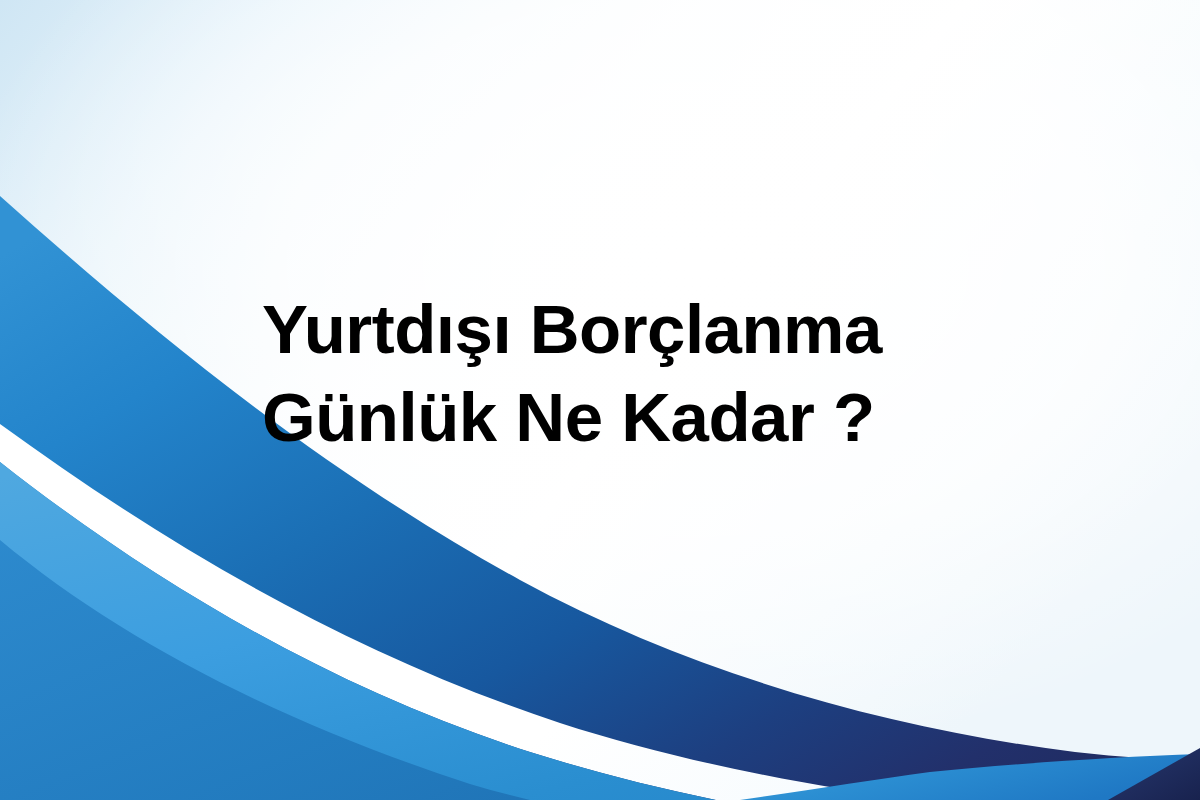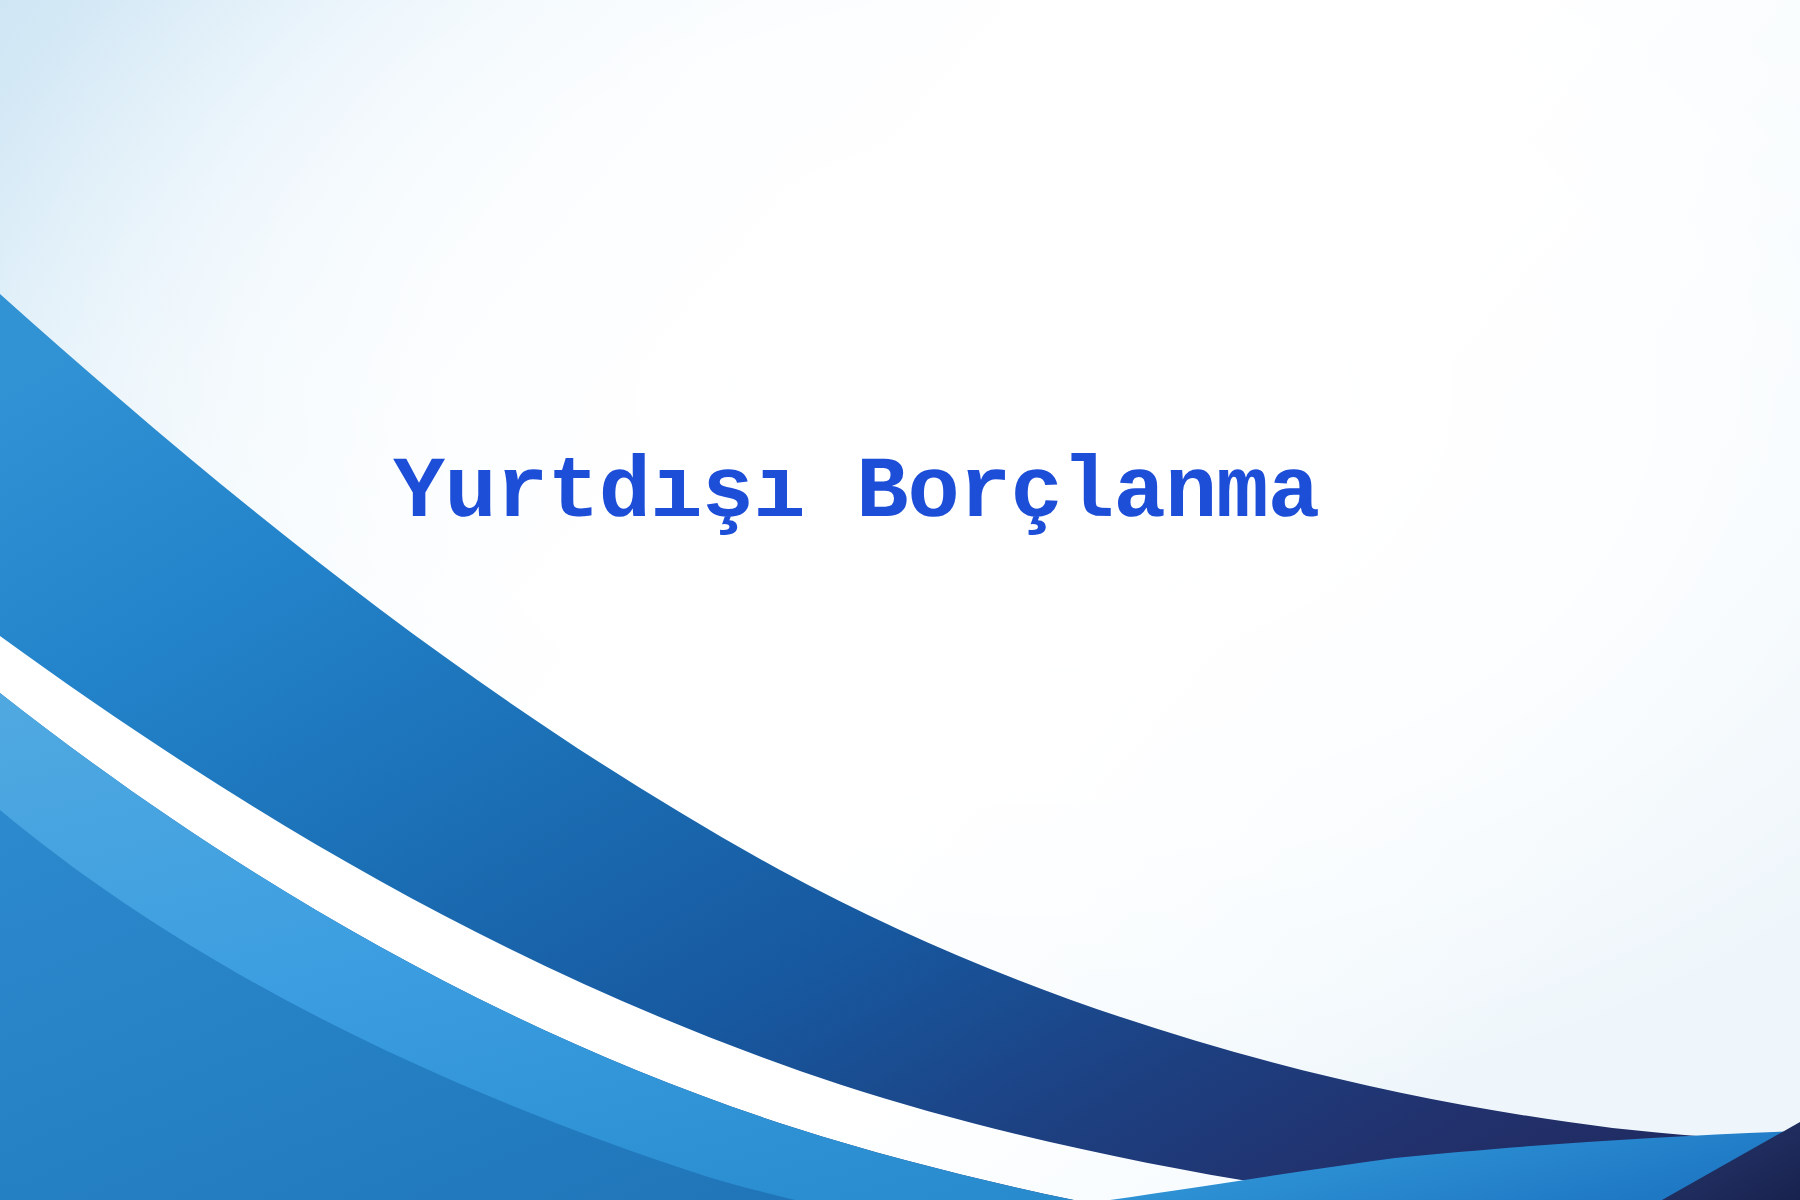--- a/index.html
+++ b/index.html
@@ -24,26 +24,26 @@
     display: block;
   }
   #headline {
     position: absolute;
     left: 262px;
     top: 286px;
     width: 700px;
     z-index: 5;
   }
   .headline-line {
-    font-family: Liberation Mono, monospace;
+    font-family: Liberation Sans, sans-serif;
     font-weight: bold;
-    font-size: 58px;
+    font-size: 69px;
     line-height: 88px;
     letter-spacing: -0.5px;
-    color: #1d4ed8;
+    color: #000000;
     white-space: nowrap;
     margin: 0;
   }
 </style>
 </head>
 <body>
 
 <div id="canvas">
 
   <svg id="bg-art" viewBox="0 0 1200 800" preserveAspectRatio="none">
@@ -175,15 +175,16 @@
                L 1200,757
                C 1130,756 1040,757 940,762
                C 820,768 700,782 590,800
                L 520,800 Z" fill="#49a5de" opacity="0"></path>
 
     </g>
   </svg>
 
   <div id="headline">
     <div class="headline-line">Yurtdışı Borçlanma</div>
+    <div class="headline-line">Günlük Ne Kadar ?</div>
   </div>
 
 </div>
 
 </body></html>

